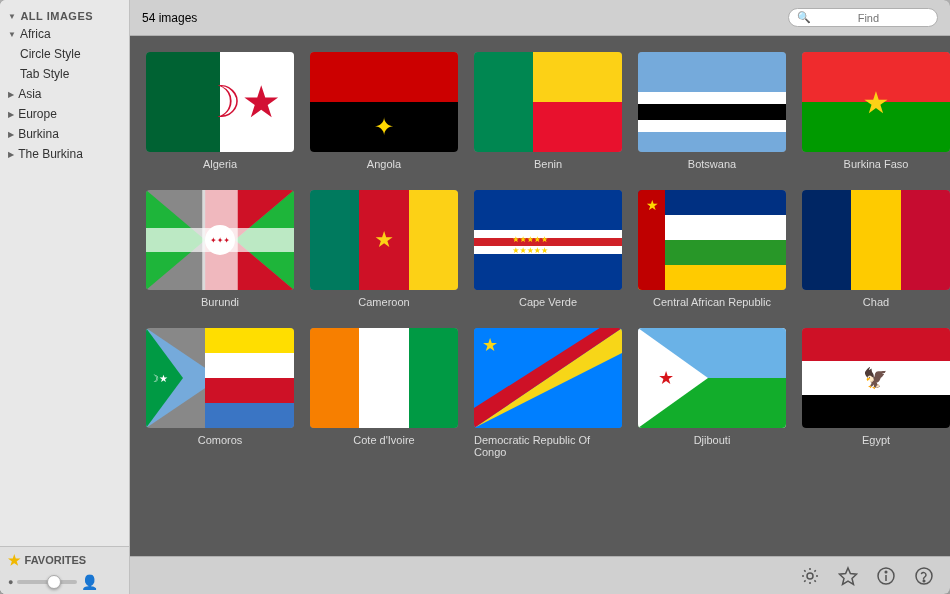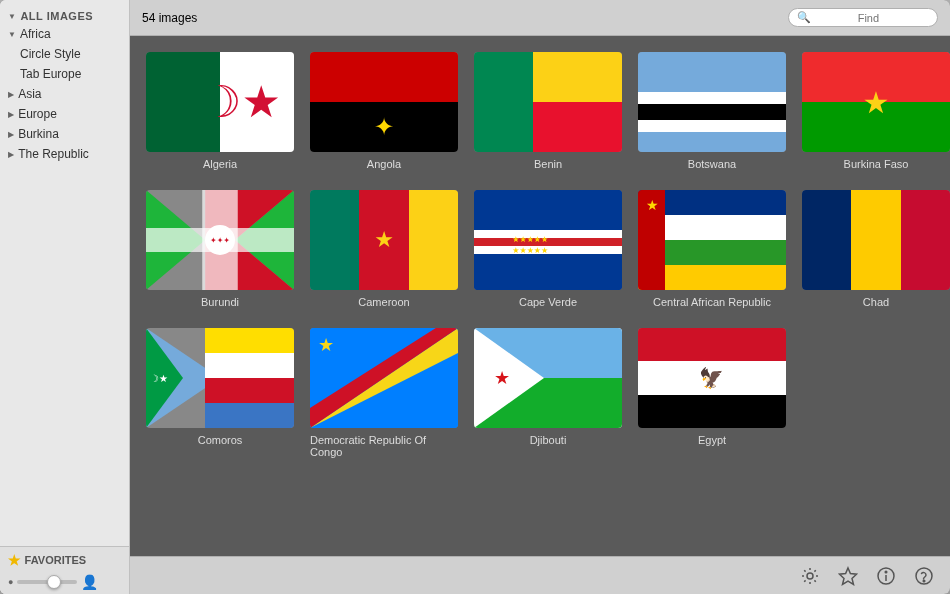--- a/index.html
+++ b/index.html
@@ -380,41 +380,41 @@
         </div>
 
         <div class="sidebar-group-header">
           <span class="triangle">▼</span>
           <span>Africa</span>
         </div>
         <div class="sidebar-item">
           <span>Circle Style</span>
         </div>
         <div class="sidebar-item">
-          <span>Tab Europe</span>
+          <span>Tab Style</span>
         </div>
 
         <div class="sidebar-group-header">
           <span class="triangle">▶</span>
           <span>Asia</span>
         </div>
 
         <div class="sidebar-group-header">
           <span class="triangle">▶</span>
           <span>Europe</span>
         </div>
 
         <div class="sidebar-group-header">
           <span class="triangle">▶</span>
           <span>Burkina</span>
         </div>
 
         <div class="sidebar-group-header">
           <span class="triangle">▶</span>
-          <span>The Republic</span>
+          <span>The Burkina</span>
         </div>
       </div>
 
       <div class="sidebar-footer">
         <div style="width:100%;">
           <div class="star-favorites">
             <span style="color:#f0b800;font-size:14px;">★</span>
             <span>FAVORITES</span>
           </div>
           <div class="slider-area">
@@ -593,20 +593,30 @@
                   <div style="background:#3a75c4;height:25%;"></div>
                 </div>
                 <div style="position:absolute;left:0;top:0;width:50%;height:100%;background:#009a44;clip-path:polygon(0 0,50% 50%,0 100%);display:flex;align-items:center;padding-left:4px;">
                 </div>
                 <span style="position:absolute;left:4px;top:50%;transform:translateY(-50%);color:white;font-size:10px;">☽★</span>
               </div>
             </div>
             <span class="flag-label">Comoros</span>
           </div>
 
+          <div class="flag-item">
+            <div class="flag-wrapper">
+              <div class="flag-cotedivoire">
+                <div class="s1"></div>
+                <div class="s2"></div>
+                <div class="s3"></div>
+              </div>
+            </div>
+            <span class="flag-label">Cote d'Ivoire</span>
+          </div>
 
           <div class="flag-item">
             <div class="flag-wrapper">
               <div class="flag-drc" style="position:relative;">
                 <div style="position:absolute;top:0;left:0;width:100%;height:100%;background:#007fff;"></div>
                 <div style="position:absolute;top:0;left:0;width:100%;height:100%;background:#f7d618;clip-path:polygon(0 100%,100% 0,100% 25%,0 100%);"></div>
                 <div style="position:absolute;top:0;left:0;width:100%;height:100%;background:#ce1126;clip-path:polygon(0 100%,100% 0,85% 0,0 80%);"></div>
                 <span style="position:absolute;top:8px;left:8px;color:#f7d618;font-size:18px;line-height:1;">★</span>
               </div>
             </div>

